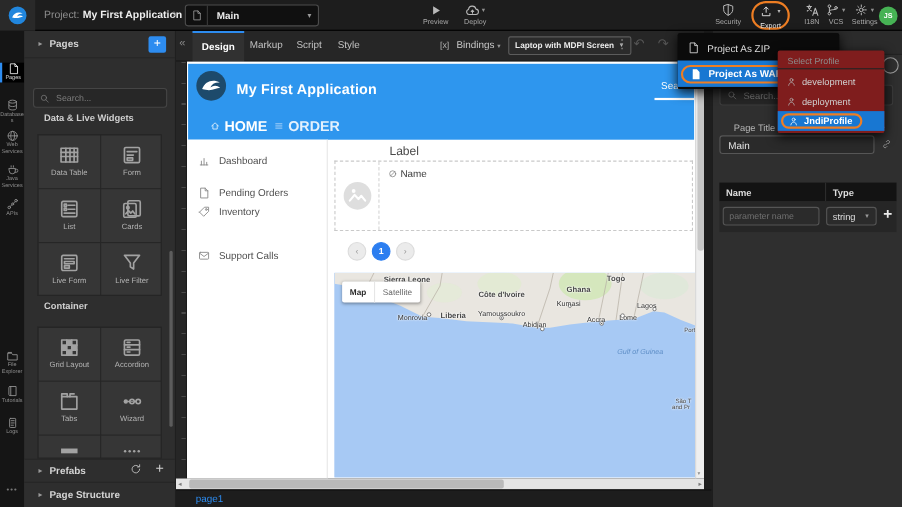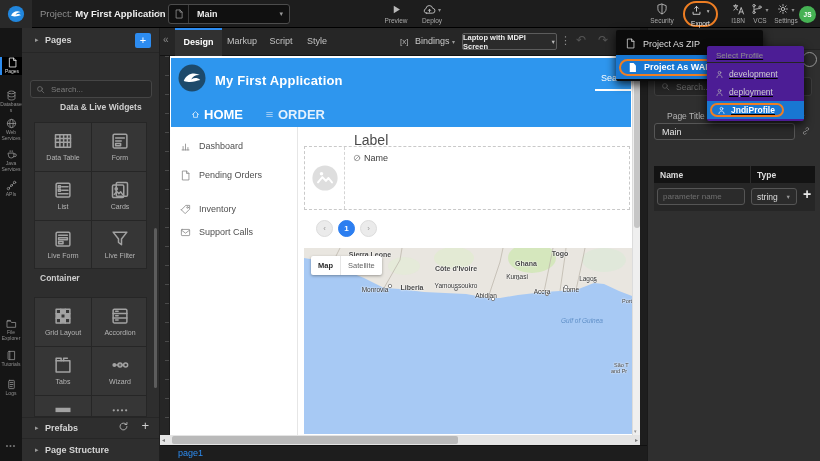--- a/index.html
+++ b/index.html
@@ -62,41 +62,41 @@
   #lp-scrollthumb{position:absolute;right:2px;top:200px;width:3px;height:160px;background:#8a8a8a;opacity:.5;border-radius:2px;}
 
   
   #toolbar{position:absolute;left:160px;top:28px;width:487px;height:28px;background:#262626;border-bottom:1px solid #141414;}
   #tb-collapse{position:absolute;left:3px;top:6px;color:#8a8a8a;font-size:10px;}
   .cv-tab{position:absolute;top:0;height:28px;line-height:26px;font-size:9px;color:#c3c3c3;text-align:center;cursor:pointer;}
   .cv-tab.active{background:#313131;border-top:2px solid #2d8cf0;color:#fff;line-height:24px;font-weight:bold;}
   #bind-x{position:absolute;left:240px;top:9px;font-size:8px;color:#b5b5b5;}
   #bind-lb{position:absolute;left:255px;top:8px;font-size:9px;color:#c9c9c9;}
   #bind-chev{position:absolute;left:292px;top:10px;font-size:6px;color:#999;}
-  #device-box{position:absolute;left:302px;top:5px;width:95px;height:17px;border:1px solid #5c5c5c;border-radius:2px;background:#2b2b2b;color:#ececec;font-size:7.5px;font-weight:bold;display:flex;align-items:center;justify-content:center;gap:4px;}
+  #device-box{position:absolute;left:302px;top:5px;width:112px;height:17px;border:1px solid #5c5c5c;border-radius:2px;background:#2b2b2b;color:#ececec;font-size:7.5px;font-weight:bold;display:flex;align-items:center;justify-content:center;gap:4px;}
   #tb-dots{position:absolute;left:400px;top:6px;color:#8f8f8f;font-size:11px;}
   #tb-undo{position:absolute;left:416px;top:5px;color:#555;font-size:12px;}
   #tb-redo{position:absolute;left:438px;top:5px;color:#555;font-size:12px;}
 
   
   #ruler{position:absolute;left:160px;top:56px;width:10px;height:379px;background:#262626;border-right:1px solid #1b1b1b;
     background-image:repeating-linear-gradient(to bottom,#4a4a4a 0 1px,transparent 1px 19px);background-size:4px 100%;background-repeat:no-repeat;background-position:right;}
   #canvas{position:absolute;left:170px;top:56px;width:462px;height:379px;background:#fff;overflow:hidden;}
   #cv-header{position:absolute;left:1px;top:2px;width:460px;height:69px;background:#2e96ee;}
   #cv-title{position:absolute;left:44px;top:15px;color:#fff;font-size:13px;font-weight:bold;letter-spacing:.2px;}
   #cv-search{position:absolute;left:430px;top:15px;color:#fff;font-size:9px;}
   #cv-search-underline{position:absolute;left:424px;top:31px;width:36px;height:2px;background:#fff;}
   .cv-nav-item{position:absolute;top:49px;display:flex;align-items:center;gap:4px;color:#fff;font-size:13px;font-weight:bold;cursor:pointer;}
   .cv-nav-item.dim{color:#e4f1fd;}
   .cv-nav-item.dim .ic{color:#cfe4fb;}
   #cv-sidemenu{position:absolute;left:0;top:71px;width:128px;height:308px;border-right:1px solid #e6e6e6;background:#fff;}
   .sm-item{position:absolute;left:0;width:128px;height:16px;display:flex;align-items:center;cursor:pointer;}
   .sm-item .ic{margin-left:10px;color:#8a8a8a;}
   .sm-item .lb{margin-left:8px;font-size:9px;color:#4f4f4f;}
-  #cv-label{position:absolute;left:136px;top:76px;font-size:14px;color:#4a4a4a;padding-left:48px;}
+  #cv-label{position:absolute;left:136px;top:76px;font-size:11px;color:#4a4a4a;padding-left:48px;}
   #cv-list{position:absolute;left:134px;top:90px;width:326px;height:64px;border:1px dashed #c9c9c9;background:#fff;}
   #cv-list .cell{position:absolute;left:0;top:0;width:40px;height:100%;border-right:1px dashed #d4d4d4;}
   #cv-list .avatar{position:absolute;left:6px;top:17px;}
   #cv-name{position:absolute;left:48px;top:6px;display:flex;align-items:center;gap:3px;color:#3d3d3d;font-size:9px;}
   #cv-name .ic{color:#6f6f6f;}
   .pgbtn{position:absolute;top:164px;width:17px;height:17px;border-radius:50%;background:#ebebeb;border:1px solid #dcdcdc;color:#9a9a9a;font-size:8px;display:flex;align-items:center;justify-content:center;cursor:pointer;}
   .pgbtn.cur{background:#2c7ef0;border-color:#2c7ef0;color:#fff;font-weight:bold;}
 
   
   #map{position:absolute;left:134px;top:192px;width:328px;height:186px;overflow:hidden;background:#a7c9f4;}
@@ -147,21 +147,21 @@
   #rp-addparam{position:absolute;left:149px;top:3px;color:#eaeaea;font-size:14px;font-weight:bold;}
 
   
   #menu1{position:absolute;left:616px;top:30px;width:147px;background:#0b0b0b;border-radius:2px;box-shadow:0 3px 10px rgba(0,0,0,.8);z-index:70;padding:2px 0;}
   .m1-item{height:23px;display:flex;align-items:center;padding-left:9px;gap:7px;color:#ddd;font-size:9px;cursor:pointer;position:relative;}
   .m1-item .ic{color:#cfcfcf;}
   .m1-item.hl{background:#1877d2;height:24px;color:#fff;font-weight:bold;padding-left:3px;}
   .m1-item.hl .ic{color:#fff;}
   .m1-pill{display:inline-flex;align-items:center;gap:6px;border:2px solid #ee7e23;border-radius:11px;padding:1px 9px 1px 6px;}
   .m1-arrow{position:absolute;right:7px;font-size:7px;color:#fff;}
-  #menu2{position:absolute;left:707px;top:46px;width:97px;background:#4c1d95;border-radius:2px;box-shadow:0 3px 10px rgba(0,0,0,.8);z-index:71;padding:2px 0;text-decoration:underline;}
+  #menu2{position:absolute;left:707px;top:46px;width:97px;background:#7f1d1d;border-radius:2px;box-shadow:0 3px 10px rgba(0,0,0,.8);z-index:71;padding:2px 0;}
   #menu2 .hdr{height:15px;line-height:15px;padding-left:9px;color:#8d8d8d;font-size:8px;border-bottom:1px solid #242424;margin-bottom:2px;}
   .m2-item{height:18px;display:flex;align-items:center;padding-left:8px;gap:5px;color:#cfcfcf;font-size:8.5px;cursor:pointer;}
   .m2-item .ic{color:#b5b5b5;}
   .m2-item.hl{background:#1877d2;color:#fff;font-weight:bold;padding-left:3px;}
   .m2-item.hl .ic{color:#fff;}
   .m2-pill{display:inline-flex;align-items:center;gap:5px;border:2px solid #ee7e23;border-radius:10px;padding:0 7px 0 5px;height:14px;}
 </style>
 </head>
 <body>
 
@@ -349,21 +349,21 @@
     <div id="lp-search">
       <span>
           <svg viewBox="0 0 16 16" width="9" height="9" fill="none" stroke="currentColor" stroke-width="1.2" stroke-linecap="round" stroke-linejoin="round">
             <circle cx="7" cy="7" r="4.2"></circle>
             <path d="M10.2 10.2L14 14"></path>
           </svg>
         </span>
       <input placeholder="Search..." style="">
     </div>
     <div id="wg-zone">
-        <div class="wg-header" style="top: 74px; margin-left: 20px;">Data &amp; Live Widgets</div>
+        <div class="wg-header" style="top: 74px;">Data &amp; Live Widgets</div>
         <div class="wg-grid" style="top: 94px; height: 147px;">
           <div class="wg-cell">
             <span class="ic">
               <svg viewBox="0 0 16 16" width="20" height="20" fill="none" stroke="currentColor" stroke-width="1.2" stroke-linecap="round" stroke-linejoin="round">
                 <rect x="2" y="3" width="12" height="10"></rect>
                 <path d="M2 6h12M2 9h12M5.5 3v10M8.5 3v10M11.5 3v10"></path>
               </svg>
             </span>
             <div class="lb">Data Table</div>
           </div>
@@ -539,21 +539,21 @@
       <div id="nav-zone">
           <div class="cv-nav-item" style="left: 20px;">
             <span class="ic">
               <svg viewBox="0 0 16 16" width="9" height="9" fill="none" stroke="currentColor" stroke-width="1.2" stroke-linecap="round" stroke-linejoin="round">
                 <path d="M2.5 8L8 3l5.5 5"></path>
                 <path d="M4.5 7v6h7V7"></path>
               </svg>
             </span>
             <span>HOME</span>
           </div>
-          <div class="cv-nav-item dim" style="left: 94px; text-align: center;">
+          <div class="cv-nav-item dim" style="left: 78px; text-align: center;">
             <span class="ic">
               <svg viewBox="0 0 16 16" width="9" height="9" fill="none" stroke="currentColor" stroke-width="1.2" stroke-linecap="round" stroke-linejoin="round">
                 <path d="M3 4.5h10M3 8h10M3 11.5h10"></path>
               </svg>
             </span>
             <span>ORDER</span>
           </div>
         </div>
     </div>
     <div id="cv-sidemenu">
@@ -567,21 +567,21 @@
         </div>
         <div class="sm-item" style="top: 40px;">
           <span class="ic">
             <svg viewBox="0 0 16 16" width="11" height="11" fill="none" stroke="currentColor" stroke-width="1.2" stroke-linecap="round" stroke-linejoin="round">
               <path d="M4 1.5h5.5L13 5v9.5H4z"></path>
               <path d="M9.5 1.5V5H13"></path>
             </svg>
           </span>
           <span class="lb">Pending Orders</span>
         </div>
-        <div class="sm-item" style="top: 74px;">
+        <div class="sm-item" style="top: 57px;">
           <span class="ic">
             <svg viewBox="0 0 16 16" width="11" height="11" fill="none" stroke="currentColor" stroke-width="1.2" stroke-linecap="round" stroke-linejoin="round">
               <path d="M2 8.5L8.5 2H14v5.5L7.5 14 2 8.5z"></path>
               <circle cx="11" cy="5" r="1.2"></circle>
             </svg>
           </span>
           <span class="lb">Inventory</span>
         </div>
         <div class="sm-item" style="top: 97px;">
           <span class="ic">

